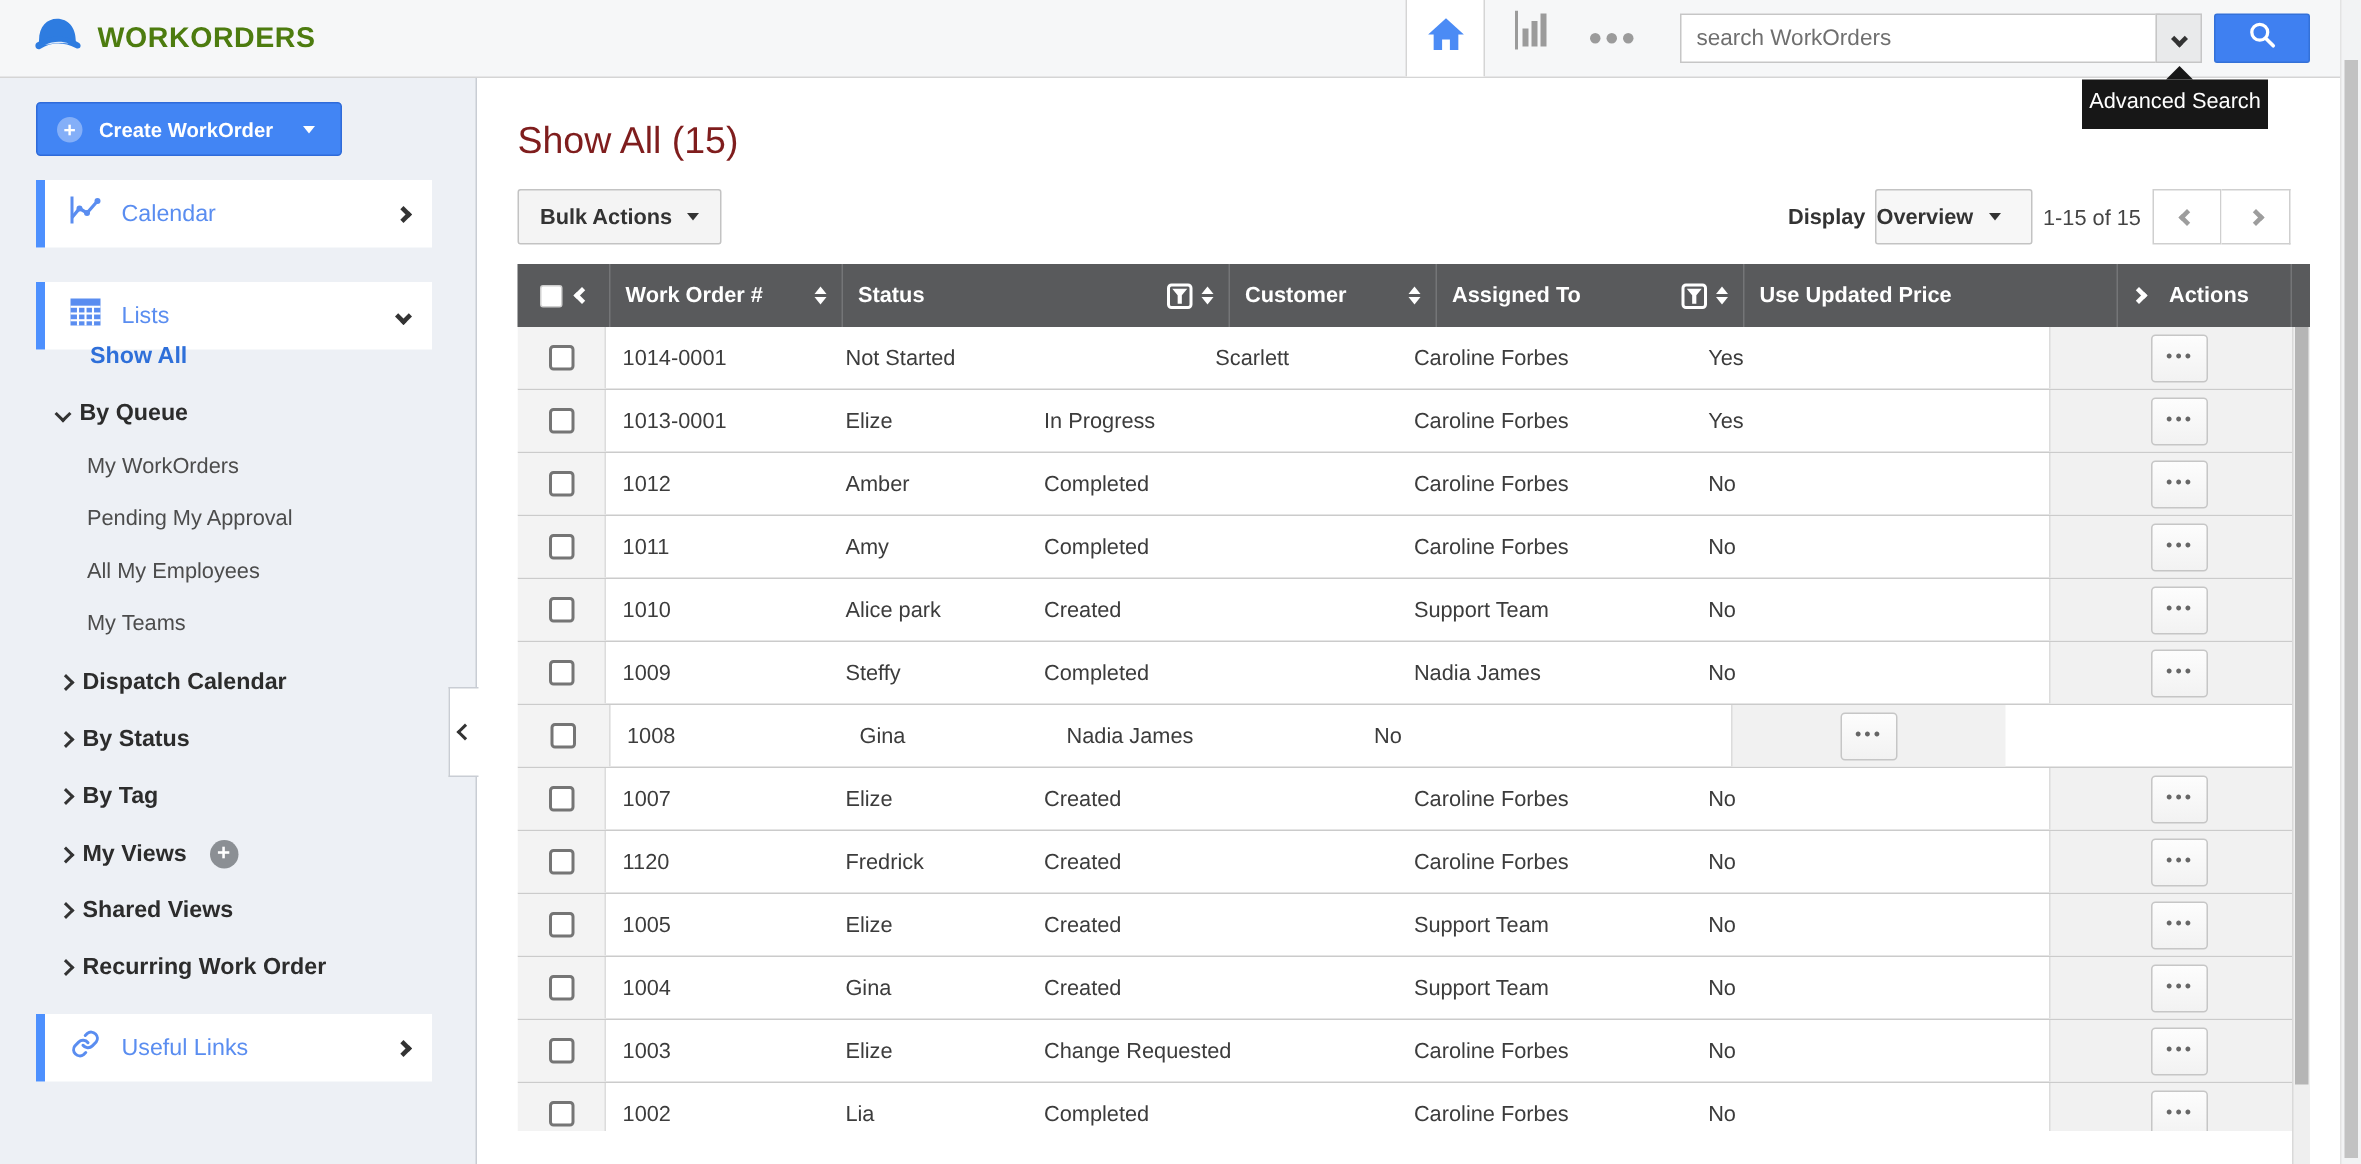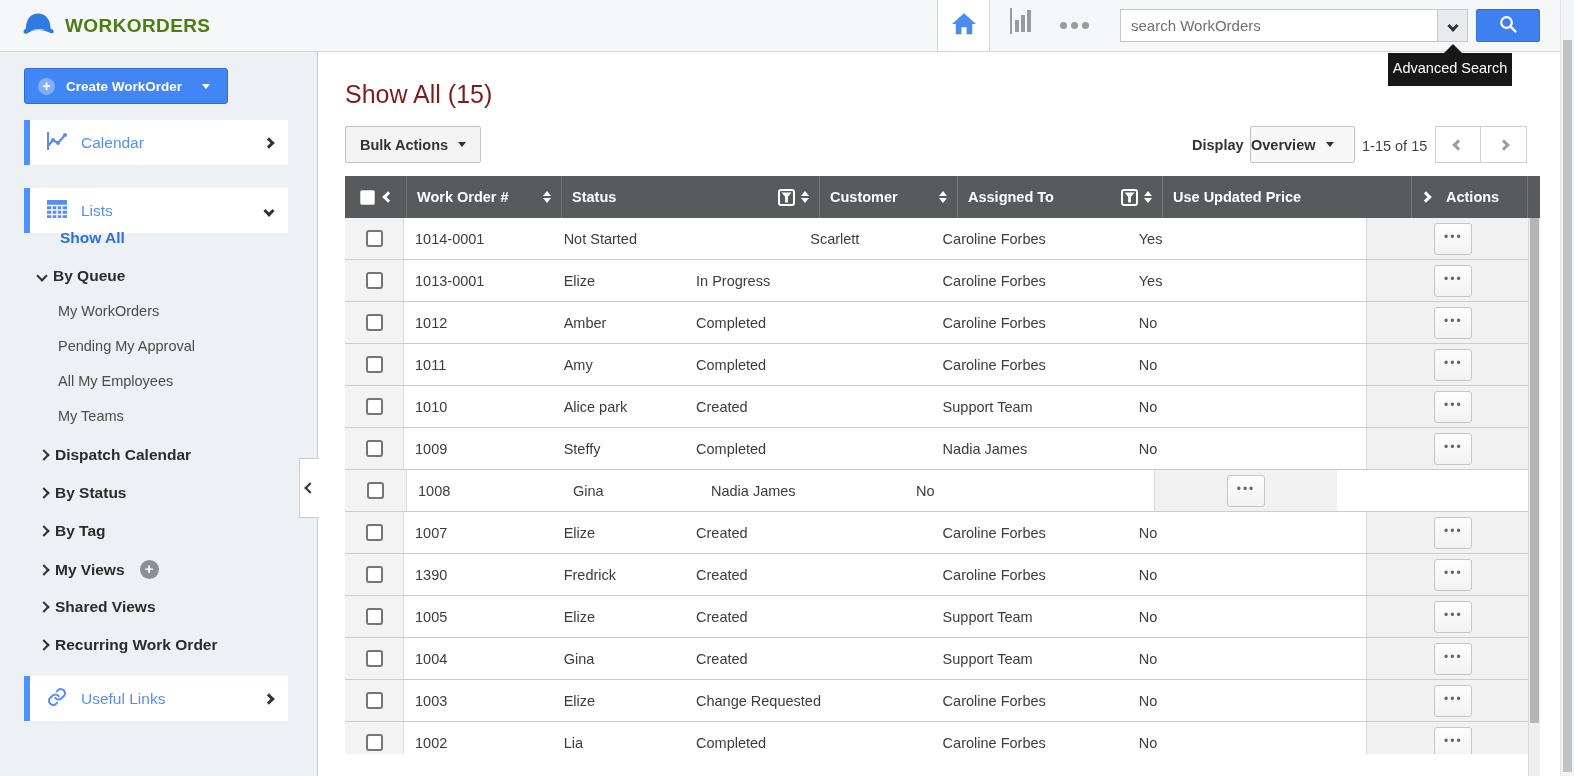--- a/index.html
+++ b/index.html
@@ -456,21 +456,21 @@
       <button class="dots-btn">
             <span>•••</span>
           </button>
     </div>
   </div>
 
   <div class="trow">
     <div class="td c-sel">
       <input type="checkbox" class="row-check" style="">
     </div>
-    <div class="td c-wo">1390</div>
+    <div class="td c-wo">1120</div>
     <div class="td c-cust">Fredrick</div>
     <div class="td c-stat">Created</div>
     <div class="td c-asgn">Caroline Forbes</div>
     <div class="td c-price">No</div>
     <div class="td c-act">
       <button class="dots-btn">
             <span>•••</span>
           </button>
     </div>
   </div>

